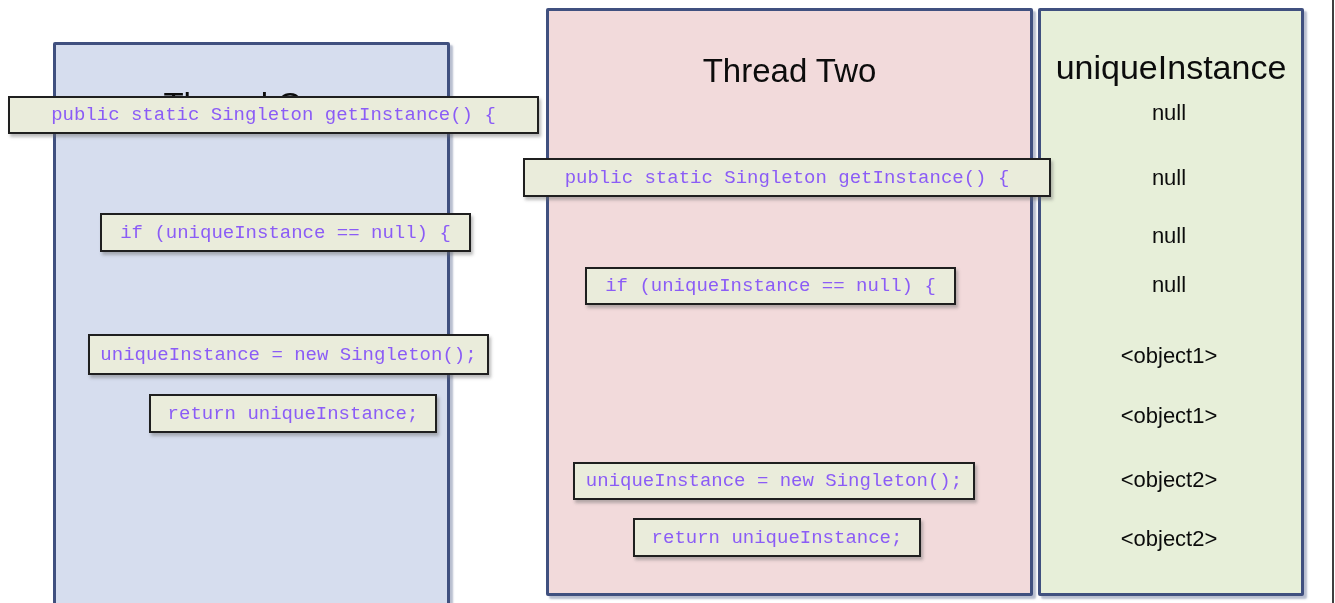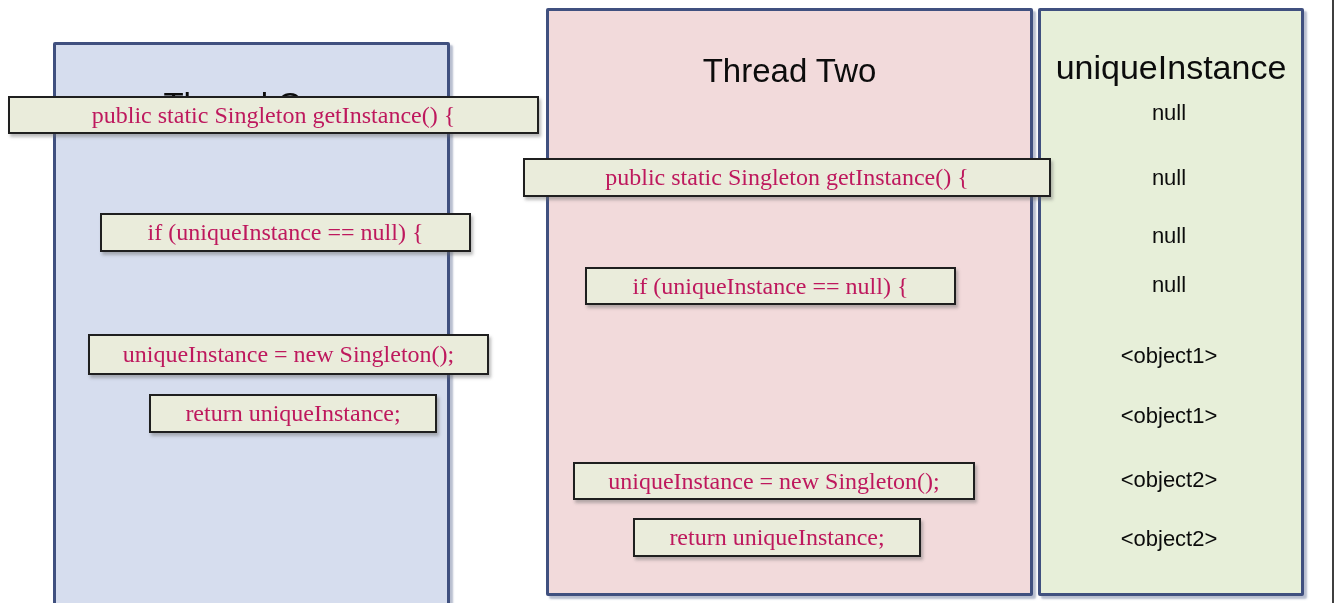--- a/index.html
+++ b/index.html
@@ -30,23 +30,23 @@
     white-space:nowrap;
   }
   .panel-instance .panel-title { top:36px; font-size:34px; }
   .code-box {
     position:absolute;
     box-sizing:border-box;
     background:var(--code-box-fill, #eaecdb);
     border:2px solid var(--code-box-border, #1f1f1f);
     box-shadow:2px 3px 3px rgba(105,105,105,0.45);
     display:flex; align-items:center; justify-content:center;
-    font-family:Liberation Serif, serif;
-    font-size:24px;
-    color:#be185d;
+    font-family:Liberation Mono, monospace;
+    font-size:19px;
+    color:#8b5cf6;
     white-space:nowrap;
     z-index:3;
   }
   .instance-value {
     position:absolute; left:0; right:4px;
     height:30px; line-height:30px;
     text-align:center;
     font-size:22px;
     color:#0c0c0c;
   }

